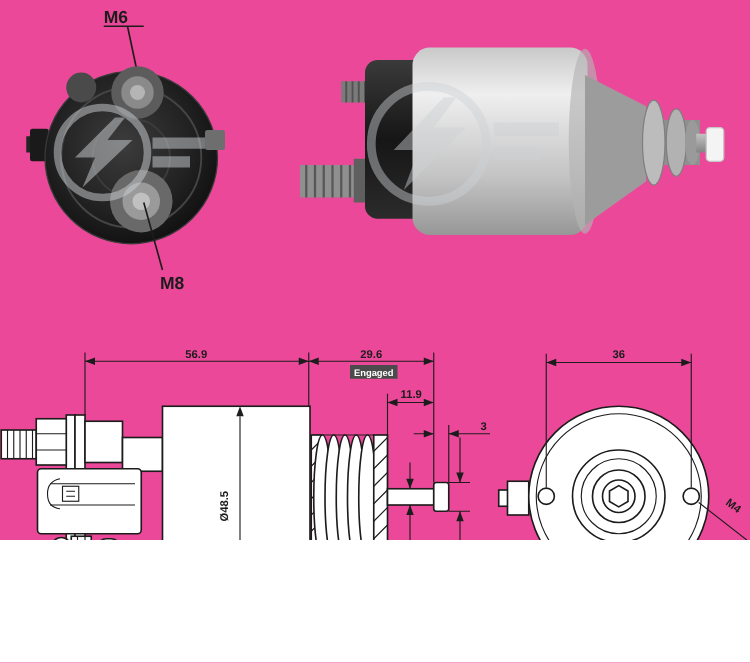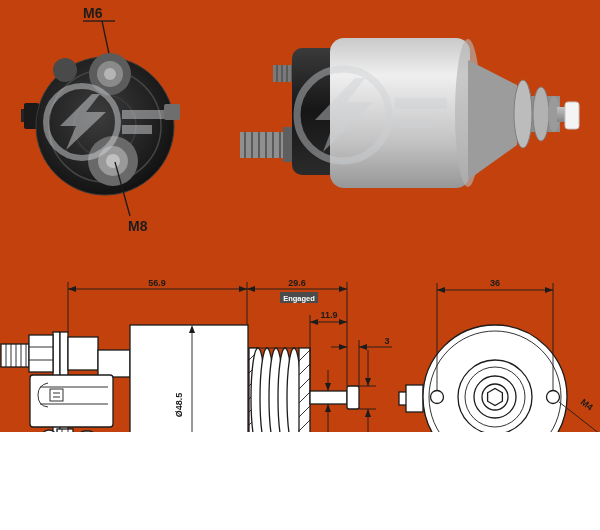--- a/index.html
+++ b/index.html
@@ -1,16 +1,16 @@
 <!DOCTYPE html>
 <html><head>
 <meta charset="utf-8">
 <style>
   html,body{margin:0;padding:0;background:#ffffff;}
-  .stage{position:relative;width:600px;height:432px;background:#c2410c;overflow:hidden;
+  .stage{position:relative;width:600px;height:432px;background:#ec4899;overflow:hidden;
          font-family:"Liberation Sans", sans-serif;}
   .stage svg{position:absolute;}
   #photo-end{left:20px;top:0px;}
   #photo-side{left:235px;top:30px;}
   #draw-side{left:0px;top:255px;}
   #draw-front{left:395px;top:255px;}
   .dim-text{font:bold 9px "Liberation Sans", sans-serif;fill:#1c1c1c;}
   .dim-text-sm{font:bold 7.5px "Liberation Sans", sans-serif;fill:#ffffff;}
   .callout-text{font:bold 14px "Liberation Sans", sans-serif;fill:#1c1c1c;}
   .thin{stroke:#1c1c1c;stroke-width:0.9;fill:none;}

